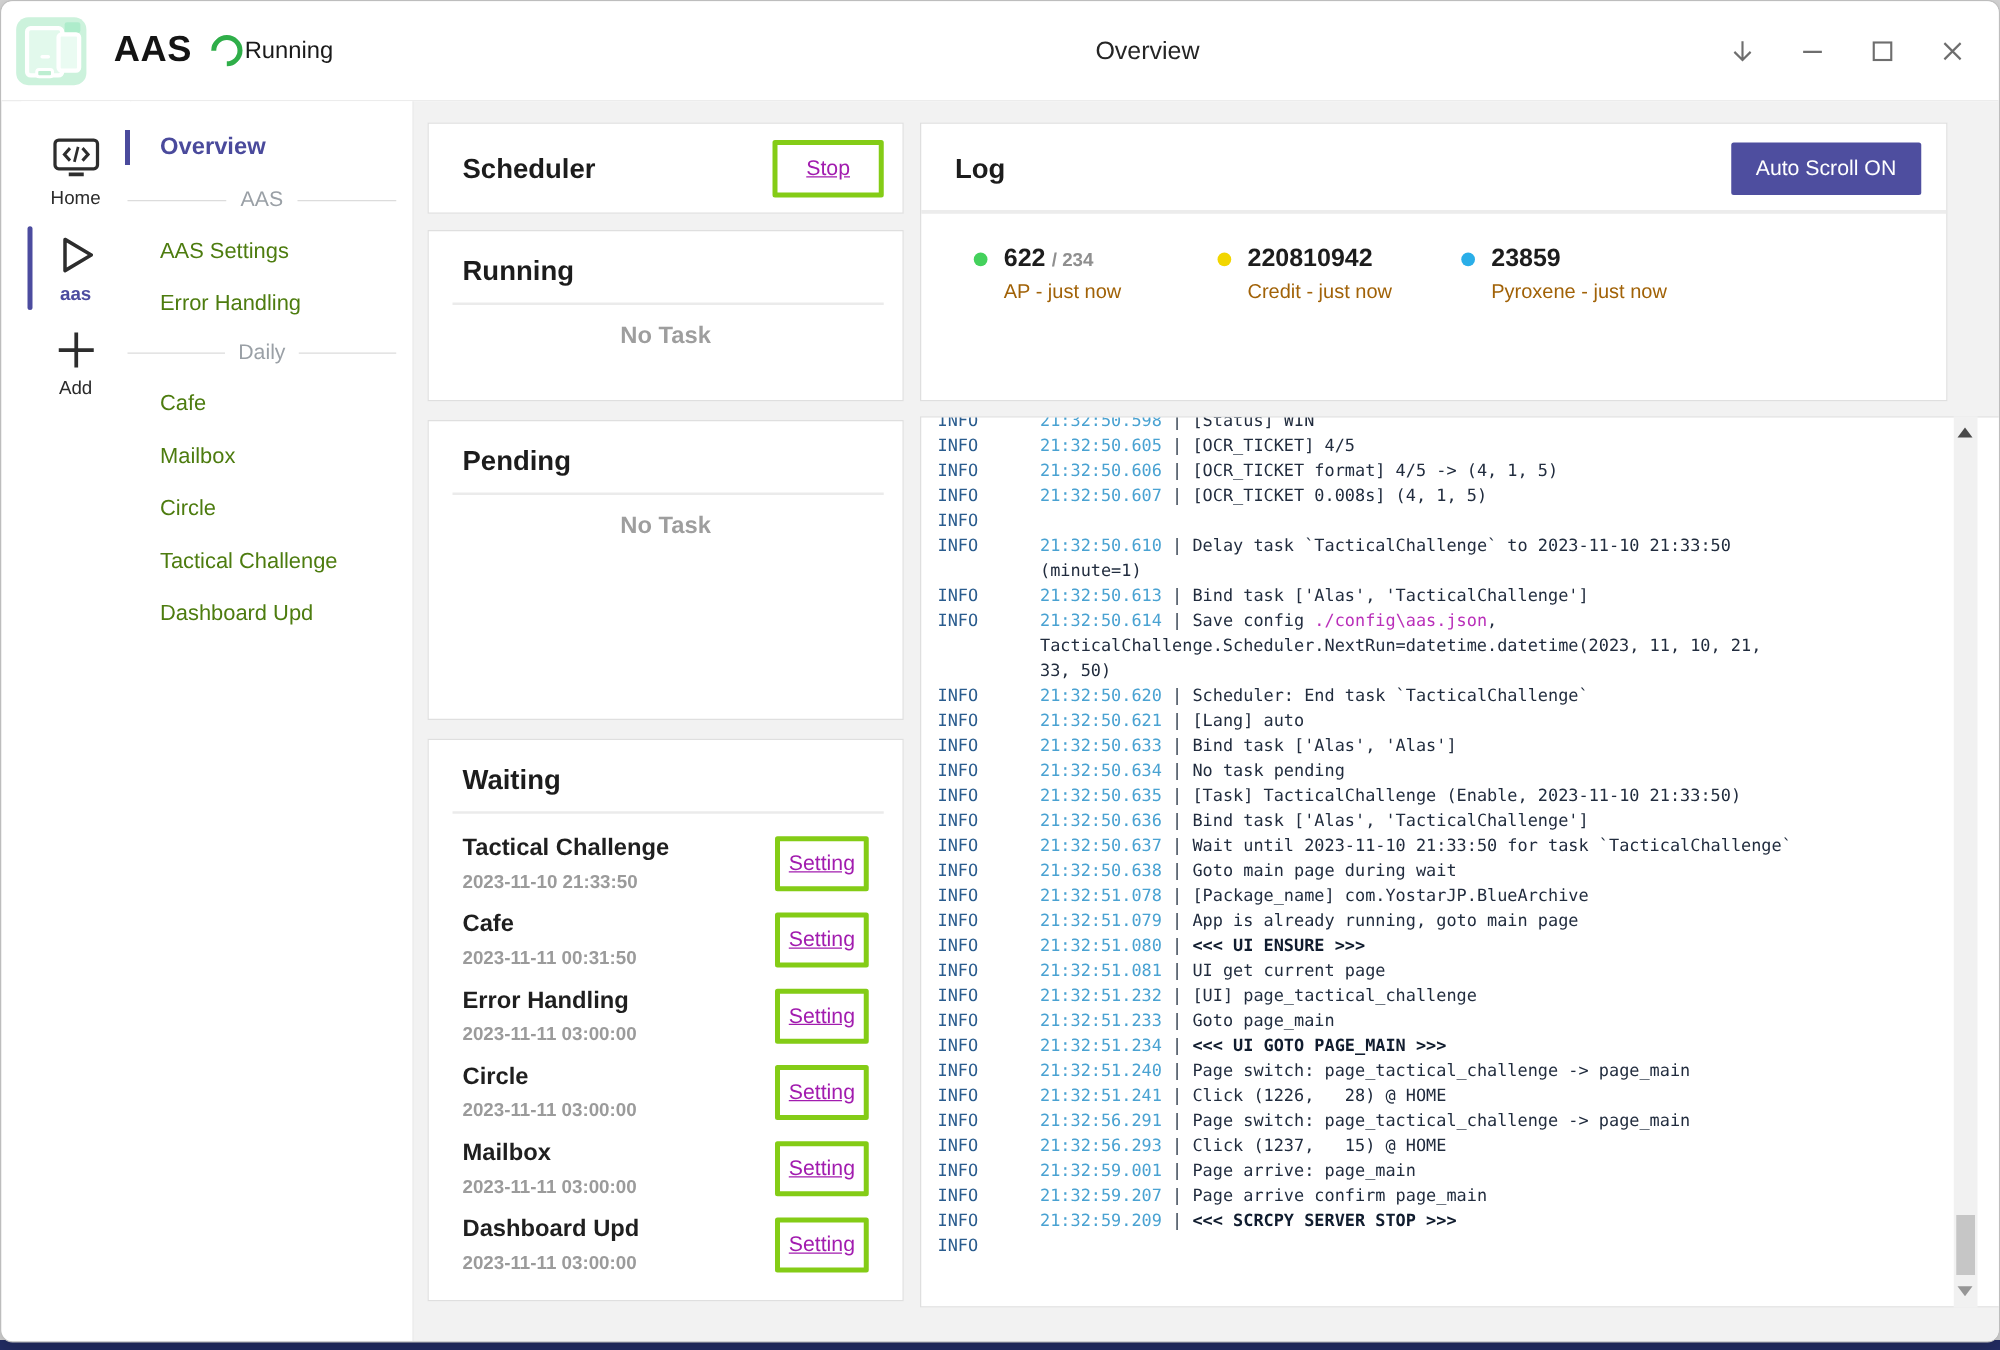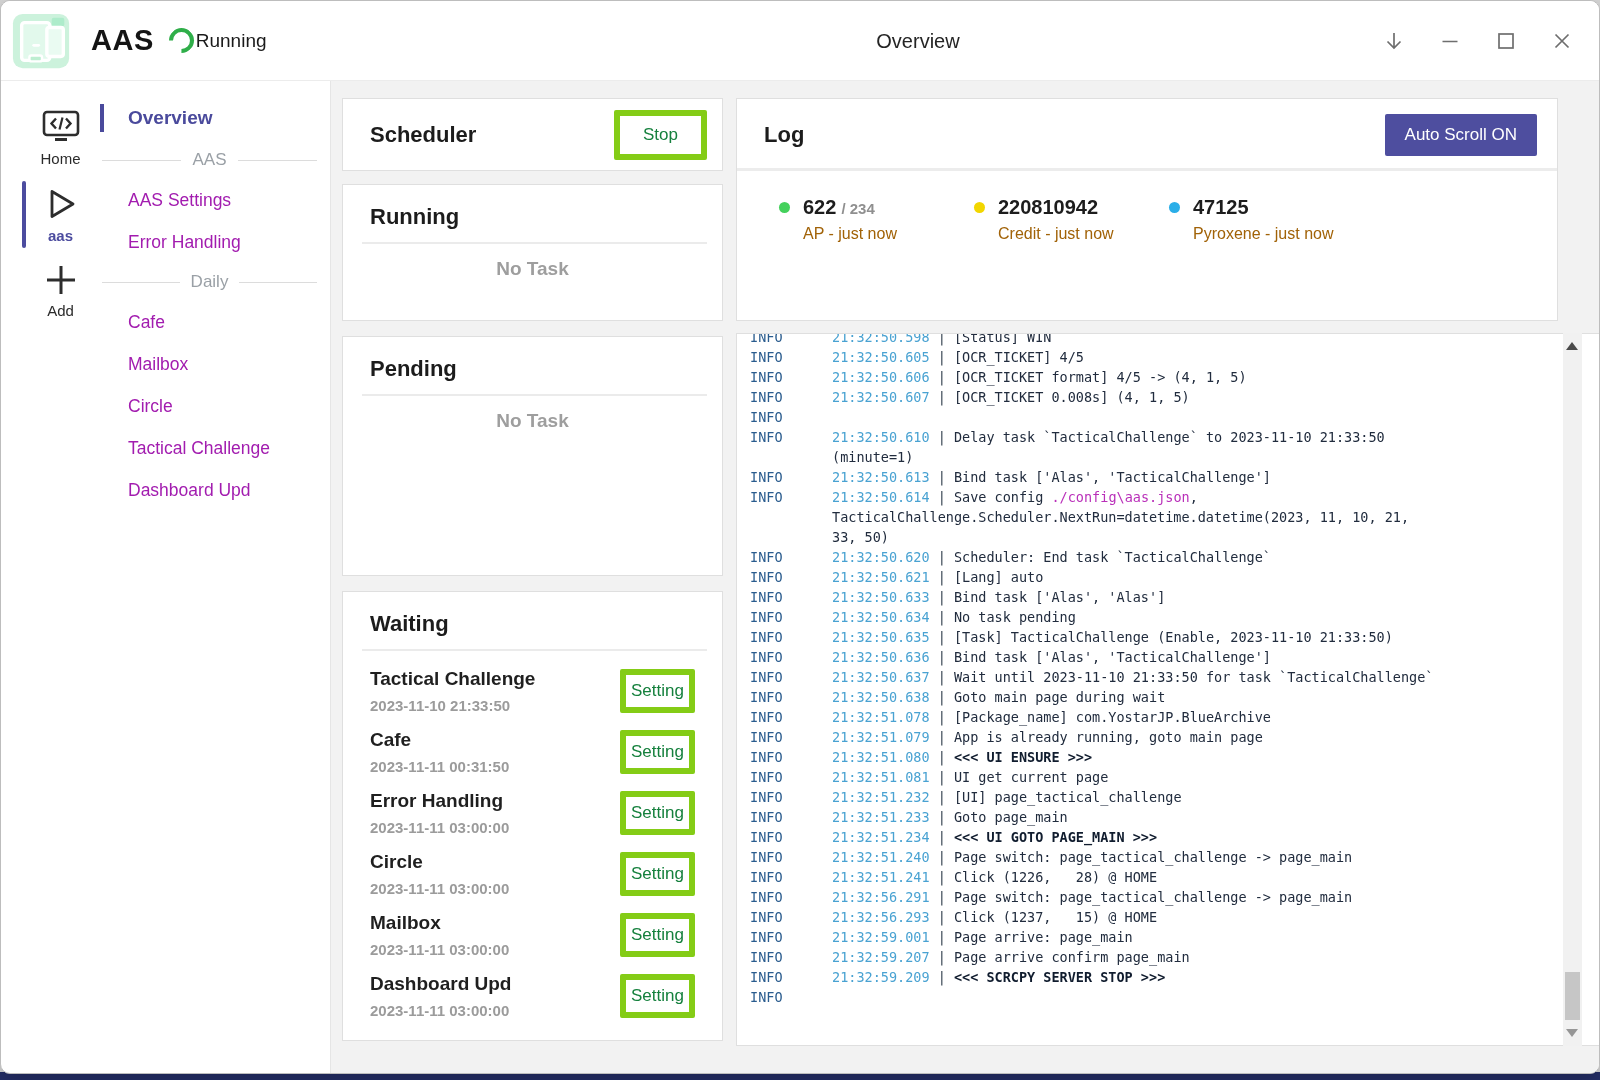--- a/index.html
+++ b/index.html
@@ -53,36 +53,36 @@
   .rail-label { font-size: 15px; color: #2b2b2b; }
   .rail-item.active .rail-label { color: #4c4c9f; font-weight: 700; }
   .rail-bar { position: absolute; left: 5px; top: 5px; bottom: 5px; width: 4px; background: #4c4c9f; border-radius: 2px; }
   
   .sidebar {
     position: absolute; left: 88px; top: 80px; bottom: 0; width: 242px;
     background: #fff; border-right: 1px solid #e5e5e5; padding-top: 14px;
   }
   .side-item {
     position: relative; height: 42px; display: flex; align-items: center;
-    padding-left: 39px; font-size: 17.5px; color: #a21caf; cursor: pointer;
+    padding-left: 39px; font-size: 17.5px; color: #4d7c0f; cursor: pointer;
   }
   .side-item.active { color: #4a4a9c; font-weight: 700; font-size: 19px; height: 46px; }
   .side-ind { position: absolute; left: 11px; top: 9px; bottom: 9px; width: 4px; background: #4a4a9c; }
   .side-divider { display: flex; align-items: center; gap: 11px; padding: 0 13px; height: 38px; }
   .dl { flex: 1; height: 1px; background: #dcdcdc; }
   .dt { color: #9aa0a6; font-size: 17px; }
   
   .content { position: absolute; left: 330px; top: 80px; right: 0; bottom: 0; background: #f2f2f2; }
   .card { position: absolute; background: #fff; border: 1px solid #dfdfdf; }
   .card h2 { font-size: 22px; font-weight: 700; color: #1c1c1c; }
   .card-divider { height: 2px; background: #ebebeb; margin: 12px 15px 0 19px; }
   .no-task { color: #9e9e9e; font-size: 19px; text-align: center; margin-top: 14px; font-weight: 600; }
   .btn {
-    background: #fff; border: 6px solid #84cc16; border-radius: 2px;
-    font-size: 17px; color: #15803d; font-family: inherit; cursor: pointer;
+    background: #fff; border: 4px solid #84cc16; border-radius: 2px;
+    font-size: 17px; color: #a21caf; font-family: inherit; cursor: pointer; text-decoration: underline;
   }
   .card-scheduler { left: 11px; top: 17px; width: 381px; height: 73px; display: flex; justify-content: space-between; align-items: center; padding: 0 15px 0 27px; }
   .stop-btn { padding: 9px 23px; }
   .card-running  { left: 11px; top: 103px; width: 381px; height: 137px; padding-top: 19px; }
   .card-running h2, .card-pending h2, .card-waiting h2 { padding-left: 27px; }
   .card-pending  { left: 11px; top: 255px; width: 381px; height: 240px; padding-top: 19px; }
   .card-waiting  { left: 11px; top: 510px; width: 381px; height: 450px; padding-top: 19px; }
   .task-rows { margin-top: 9px; }
   .task-row { height: 61px; margin: 0 27px; display: flex; justify-content: space-between; align-items: center; }
   .task-name { font-size: 19px; font-weight: 700; color: #1f1f1f; }
@@ -342,21 +342,21 @@
                 <span class="stat-value">220810942</span><span class="stat-suffix"></span>
               </div>
               <div class="stat-label">Credit - just now</div>
             </div>
           </div>
 
           <div class="stat">
             <span class="stat-dot" style="background: rgb(42, 174, 232);"></span>
             <div class="stat-text">
               <div class="stat-num">
-                <span class="stat-value">47125</span><span class="stat-suffix"></span>
+                <span class="stat-value">23859</span><span class="stat-suffix"></span>
               </div>
               <div class="stat-label">Pyroxene - just now</div>
             </div>
           </div>
 
       </div>
     </section>
 
     <section class="console">
       <div class="log-lines">

